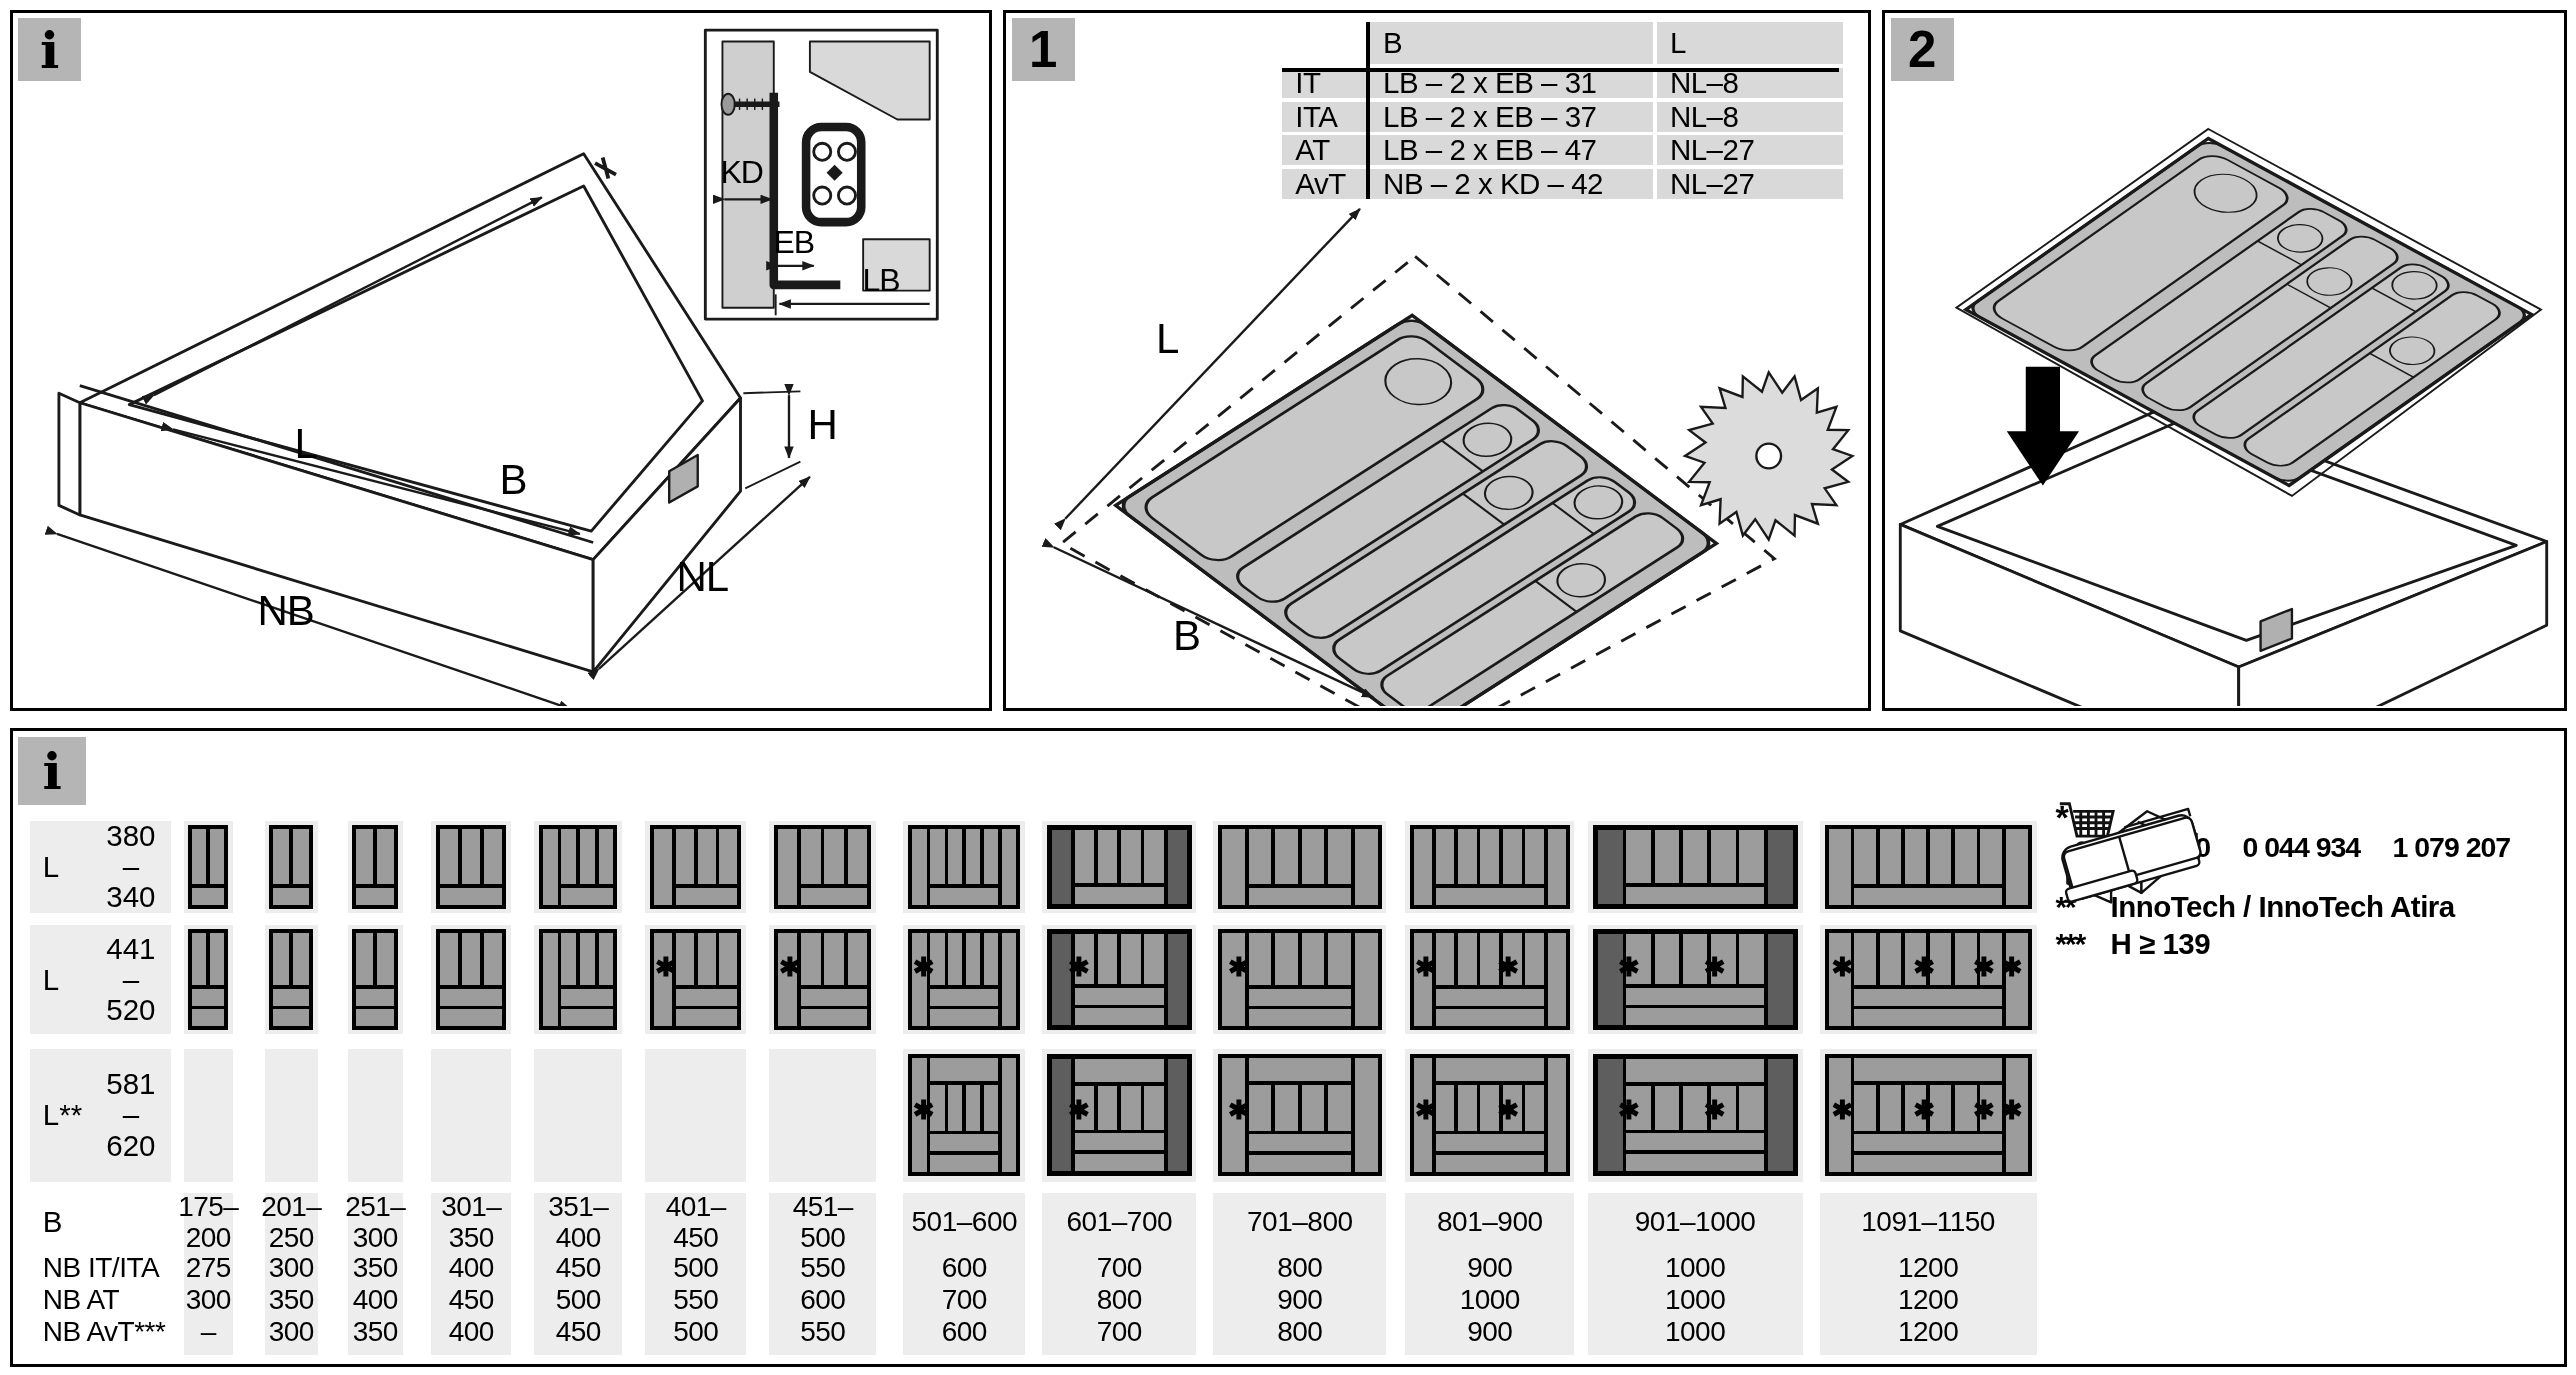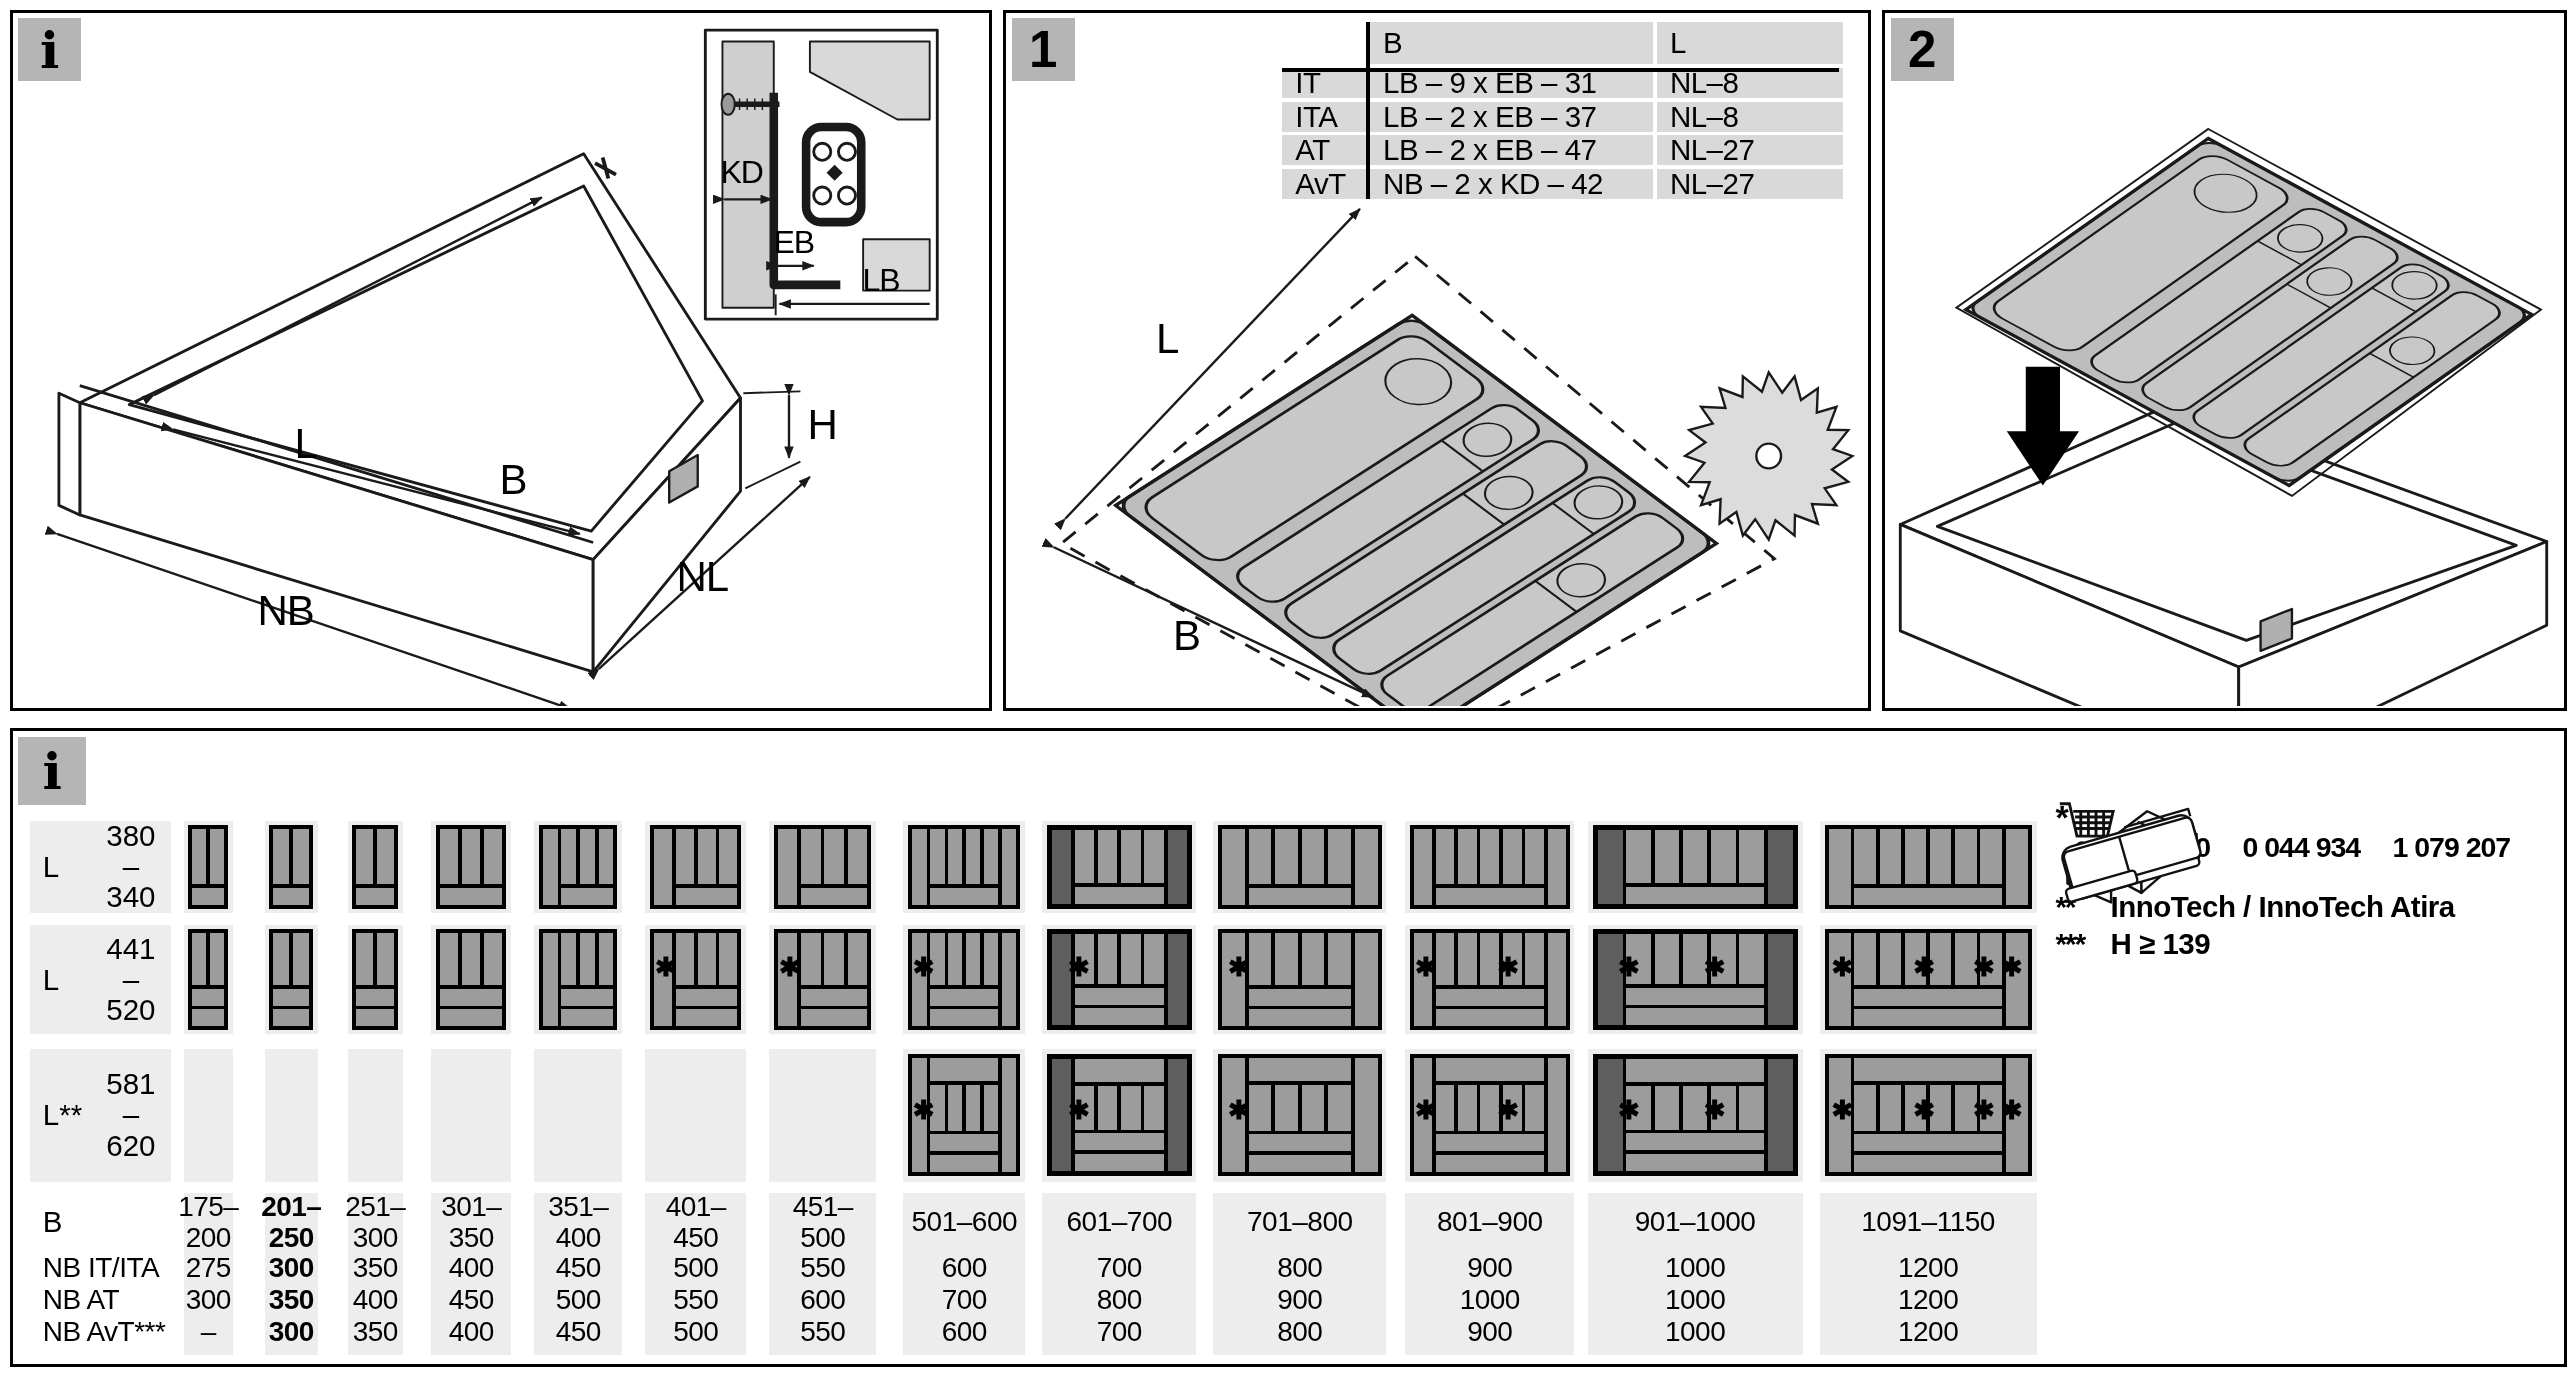--- a/index.html
+++ b/index.html
@@ -172,21 +172,21 @@
       </g>
       <polygon id="sawteeth" fill="#dcdcdc" stroke="#1a1a1a" stroke-width="2.5" points="890.0,466.0 868.5,480.2 885.7,493.2 860.9,500.0 873.2,517.7 847.5,516.6 853.7,537.2 829.6,528.1 829.2,549.7 809.1,533.6 802.0,554.0 787.8,532.5 774.8,549.7 768.0,524.9 750.3,537.2 751.4,511.5 730.8,517.7 739.9,493.6 718.3,493.2 734.4,473.1 714.0,466.0 735.5,451.8 718.3,438.8 743.1,432.0 730.8,414.3 756.5,415.4 750.3,394.8 774.4,403.9 774.8,382.3 794.9,398.4 802.0,378.0 816.2,399.5 829.2,382.3 836.0,407.1 853.7,394.8 852.6,420.5 873.2,414.3 864.1,438.4 885.7,438.8 869.6,458.9"></polygon>
       <circle cx="802" cy="466" r="13" fill="#fff" stroke="#1a1a1a" stroke-width="2.5"></circle>
     </svg>
     <div id="t1">
       <div class="grid" id="t1grid">
         <div class="tc hd blank"></div>
         <div class="tc hd">B</div>
         <div class="tc hd">L</div>
       <div class="tc">IT</div>
-          <div class="tc">LB – 9 x EB – 31</div>
+          <div class="tc">LB – 2 x EB – 31</div>
           <div class="tc">NL–8</div>
           <div class="tc">ITA</div>
           <div class="tc">LB – 2 x EB – 37</div>
           <div class="tc">NL–8</div>
           <div class="tc">AT</div>
           <div class="tc">LB – 2 x EB – 47</div>
           <div class="tc">NL–27</div>
           <div class="tc">AvT</div>
           <div class="tc">NB – 2 x KD – 42</div>
           <div class="tc">NL–27</div>
@@ -315,21 +315,21 @@
             <div class="clab">
               <div class="brange">
                 <div class="brline">175–</div>
                 <div class="brline">200</div>
               </div>
               <div class="nbv">275</div>
               <div class="nbv">300</div>
               <div class="nbv">–</div>
             </div>
           </div>
-          <div class="mcol" style="width: 53px; margin-right: 30px; font-weight: bold;">
+          <div class="mcol" style="width: 53px; margin-right: 30px;">
             <div class="mcell c1">
               <div class="tray" style="width: 44px; height: 84px;">
                 <div class="tin">
                   <div class="tmid">
                     <div class="tslots">
                       <div class="tslot"></div>
                       <div class="tslot"></div>
                     </div>
                     <div class="tstrip"></div>
                   </div>

